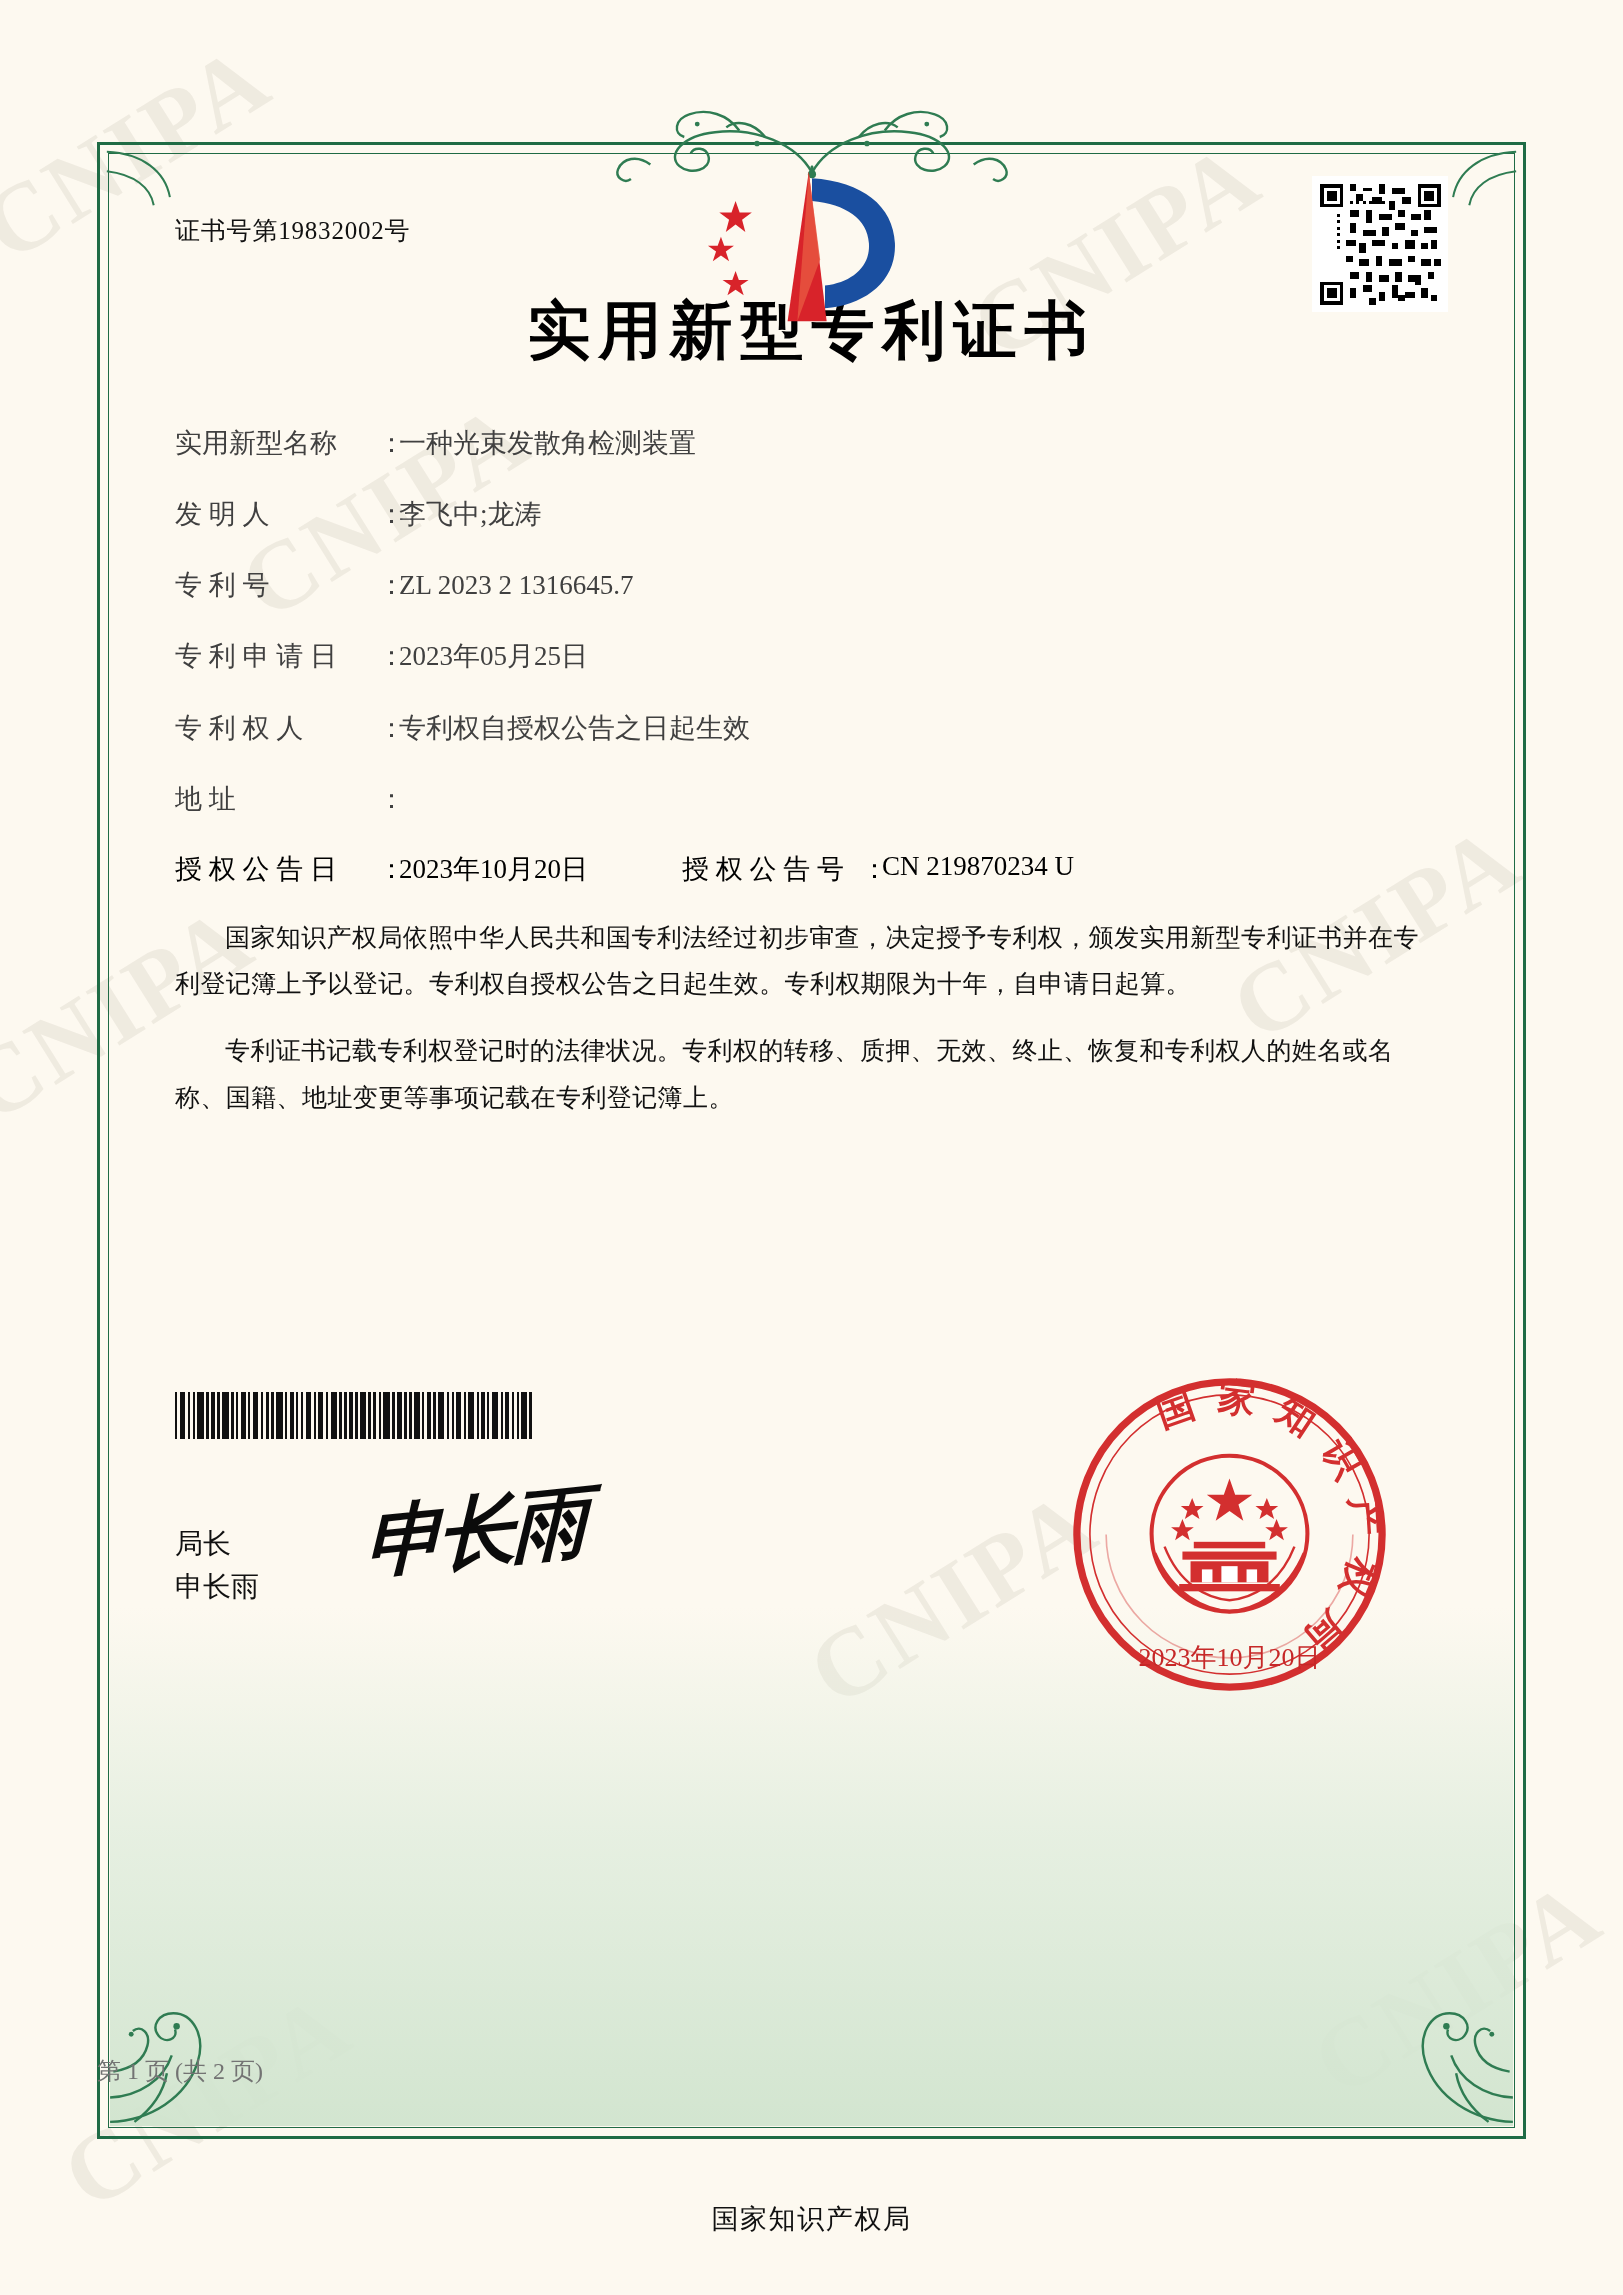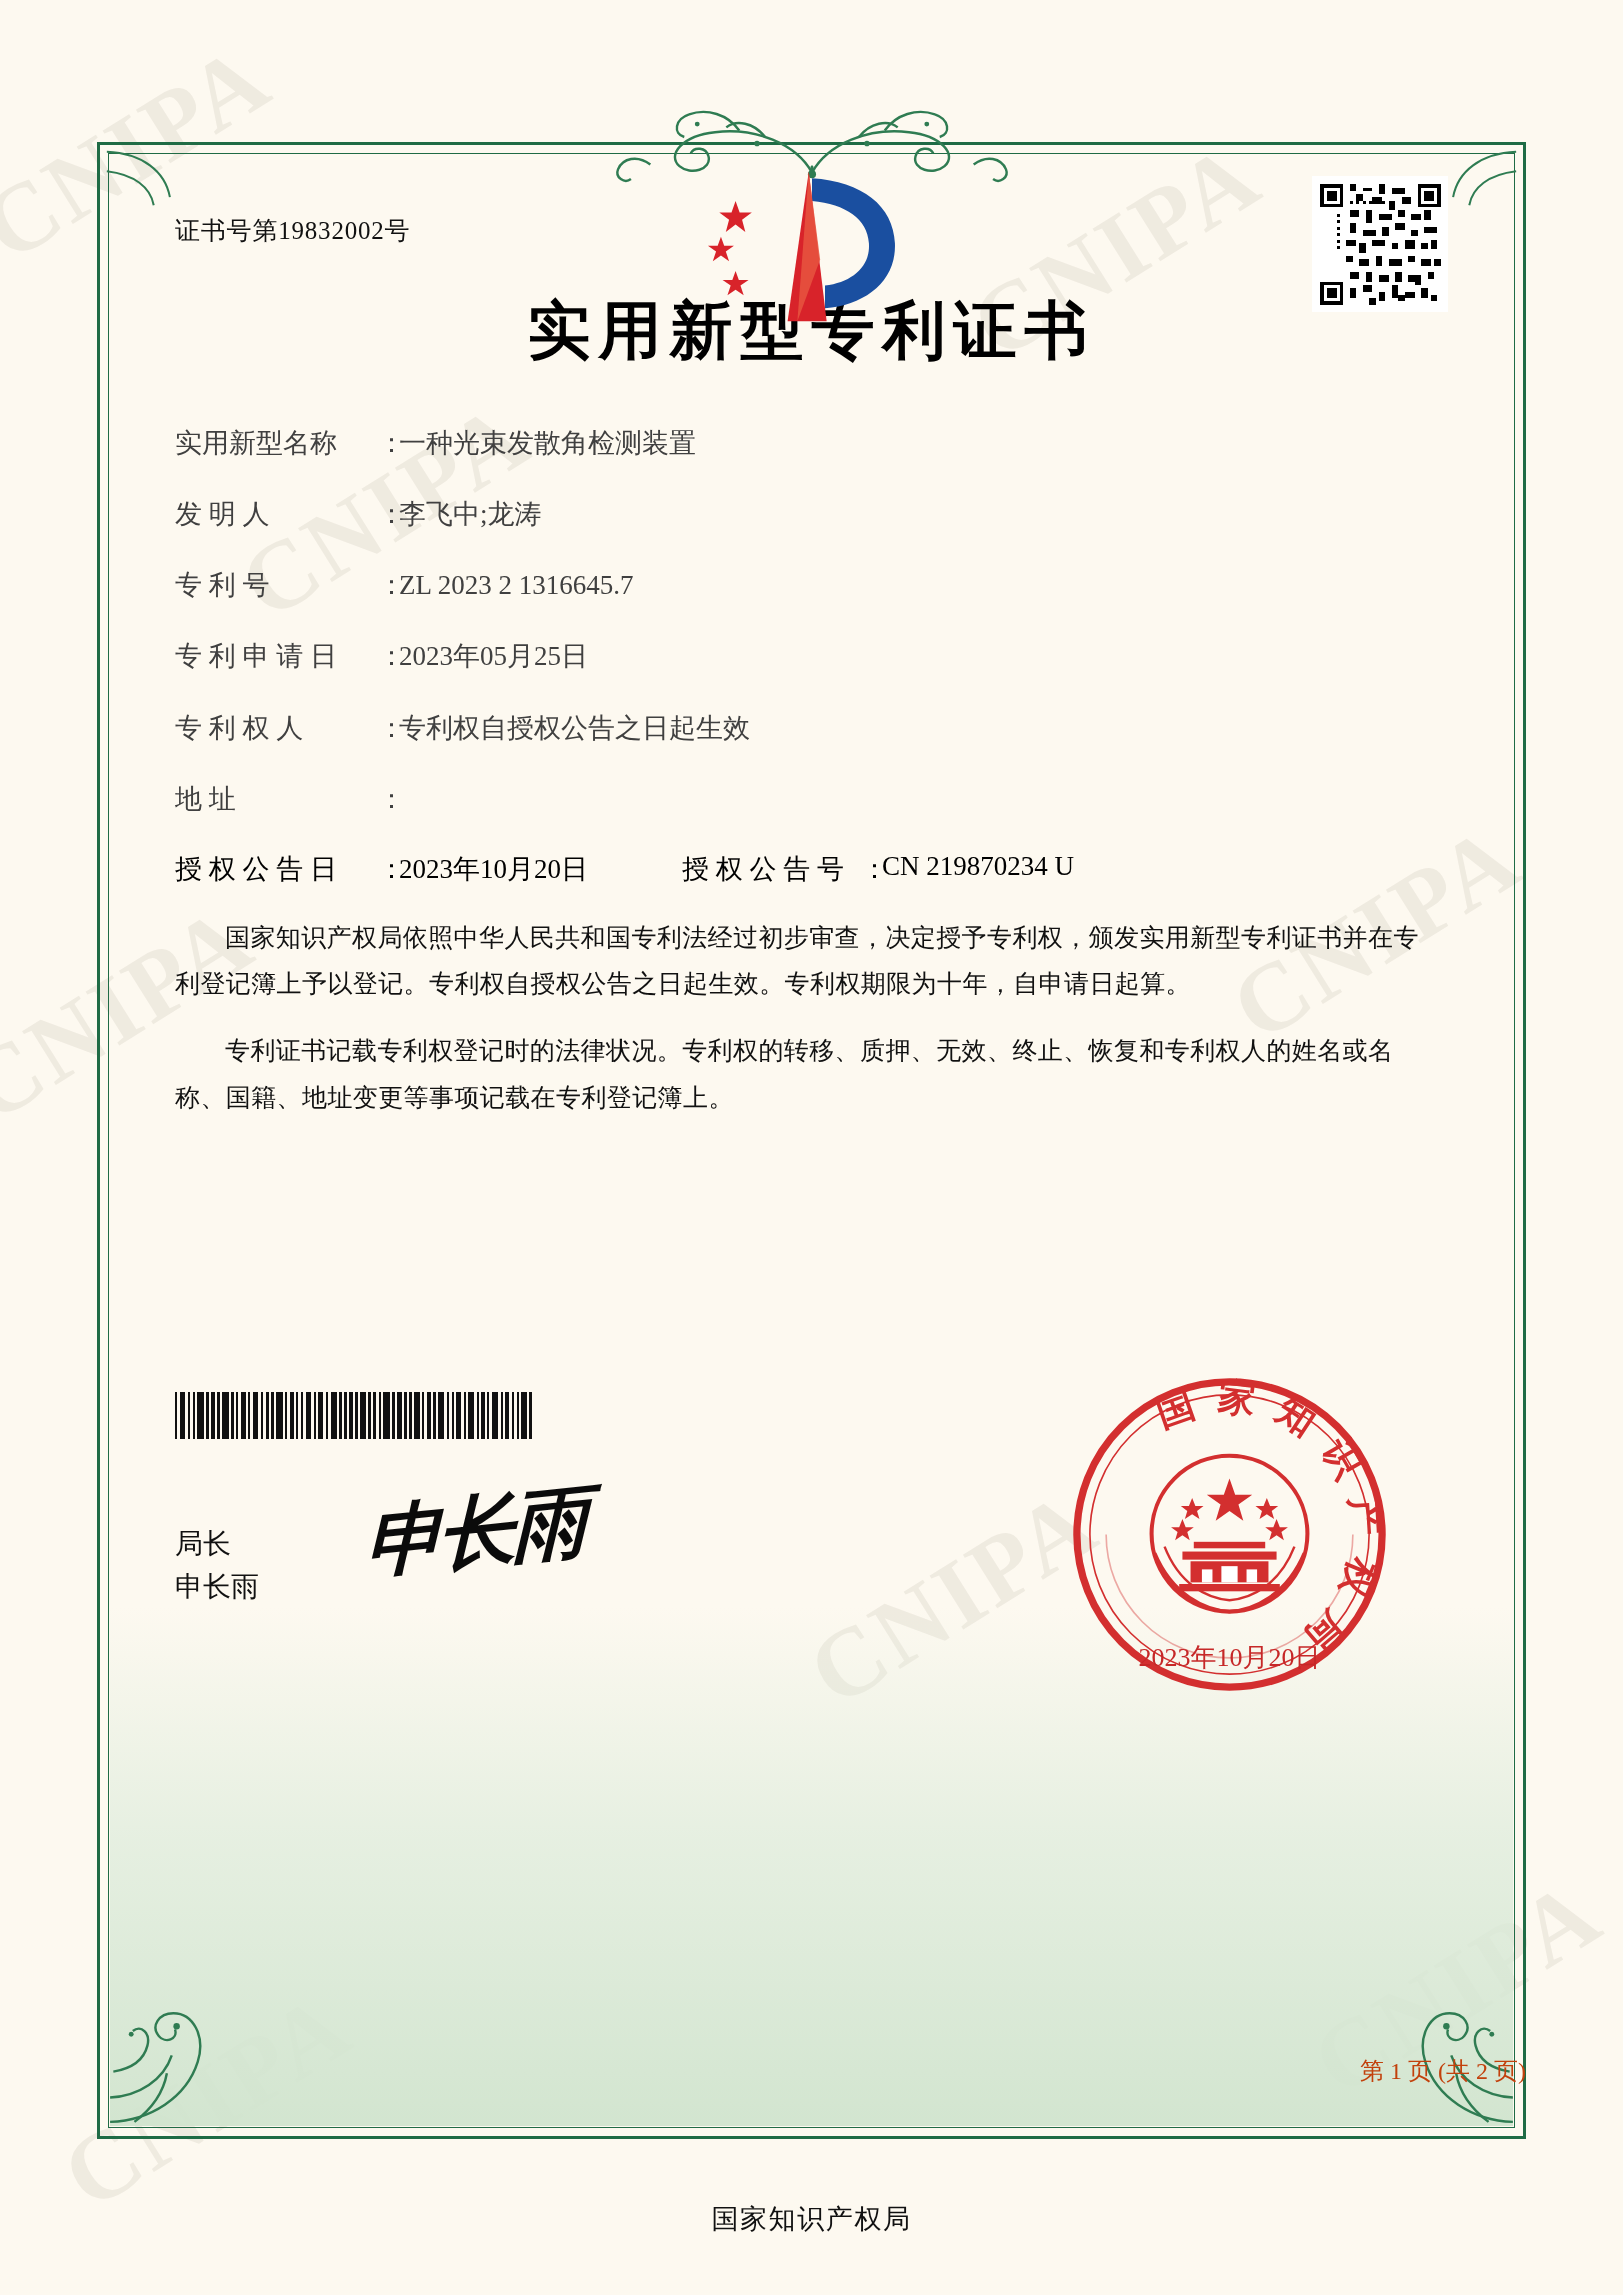--- a/index.html
+++ b/index.html
@@ -228,23 +228,23 @@
     font-size: 26px;
     color: #c62828;
     white-space: nowrap;
     font-family: "Liberation Serif", serif;
   }
 
   .page-no {
     position: absolute;
     left: 0; right: 0;
     bottom: 52px;
-    text-align: right;
+    text-align: left;
     font-size: 24px;
-    color: #c2410c;
+    color: #737373;
   }
 
   .footer-note {
     position: absolute;
     left: 0; right: 0;
     top: 2201px;
     text-align: center;
     font-size: 27px;
     color: #111;
     letter-spacing: 1.6px;

